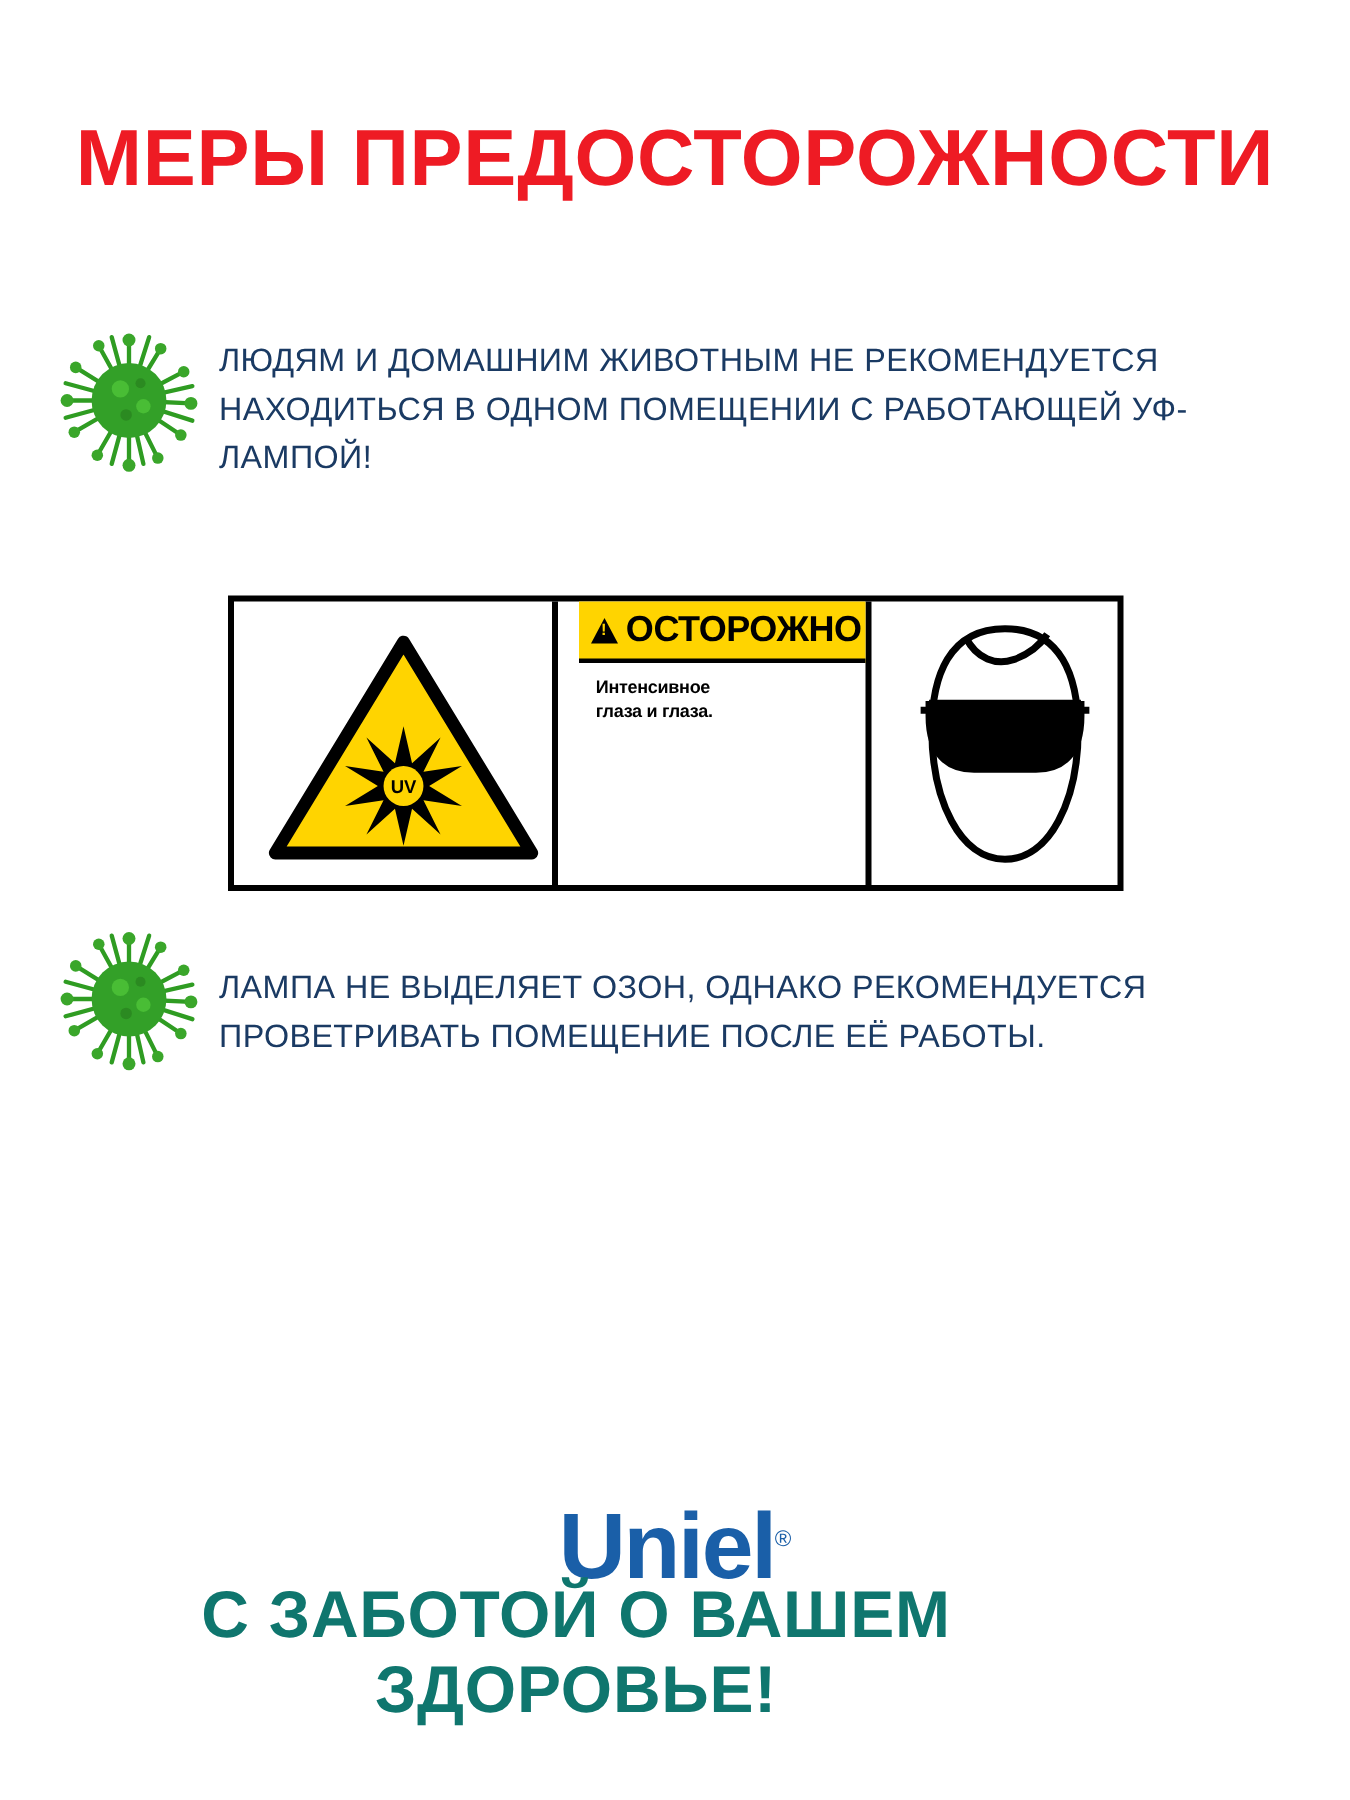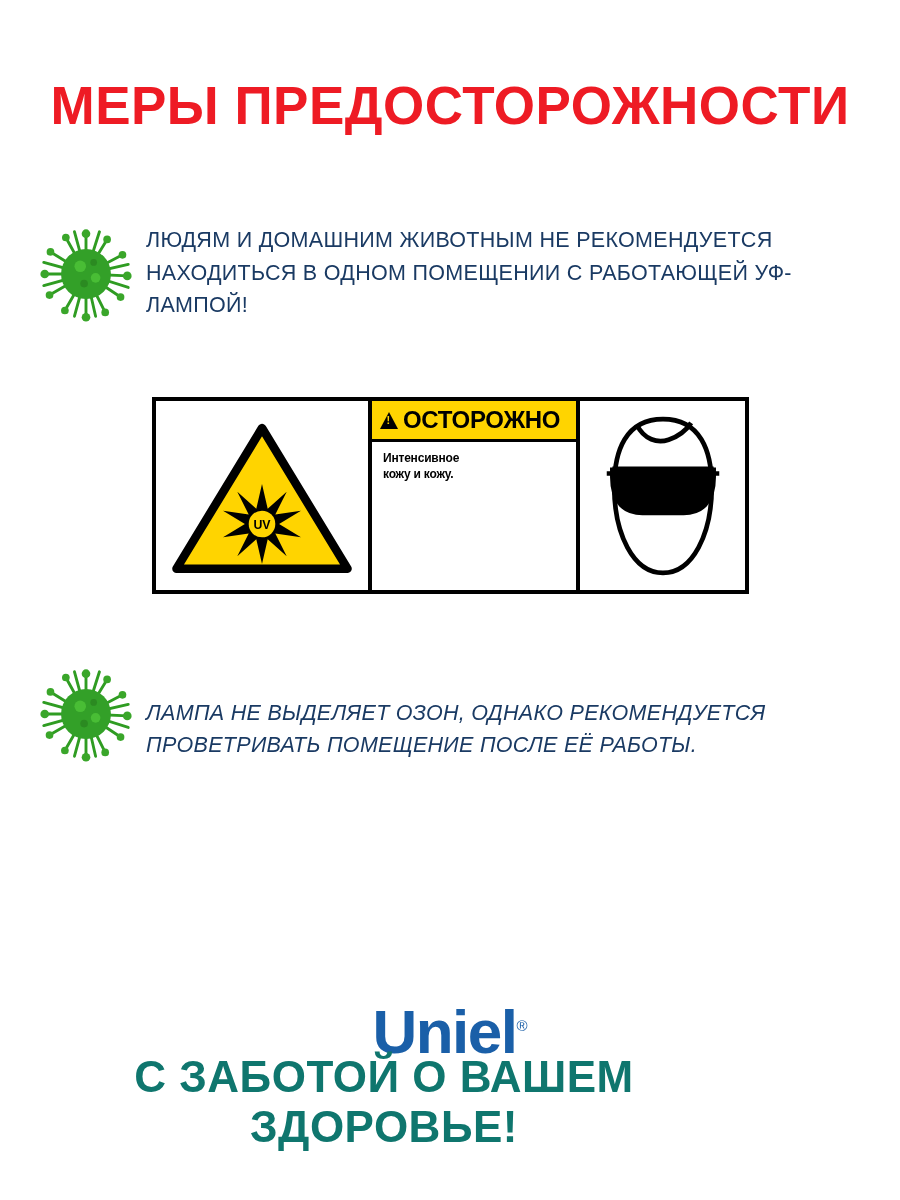--- a/index.html
+++ b/index.html
@@ -34,24 +34,24 @@
     font-weight: bold;
     letter-spacing: 0.5px;
     line-height: 1.05;
     font-family: "Liberation Sans", sans-serif;
   }
 
   
   .bullet-row {
     position: absolute;
     display: flex;
-    align-items: flex-end;
+    align-items: center;
   }
   #bullet-1 { top: 212px; left: 38px; width: 830px; }
-  #bullet-2 { top: 666px; left: 38px; width: 830px; font-style: italic; }
+  #bullet-2 { top: 618px; left: 38px; width: 830px; }
 
   .virus-icon {
     flex: 0 0 auto;
     width: 96px;
     height: 96px;
     margin-right: 12px;
   }
   .bullet-text {
     font-size: 21.5px;
     line-height: 1.52;
@@ -70,20 +70,21 @@
     width: 597px;
     height: 197px;
     border: 4px solid #000;
     box-sizing: border-box;
     background: #fff;
     display: flex;
   }
   .wl-cell {
     box-sizing: border-box;
     position: relative;
+    margin-left: 14px;
   }
   .wl-left {
     width: 216px;
     border-right: 4px solid #000;
     display: flex;
     align-items: center;
     justify-content: center;
   }
   .wl-mid {
     width: 208px;
@@ -243,21 +244,21 @@
       </svg>
     </div>
 
     <div class="wl-cell wl-mid">
       <div class="caution-bar">
         <span class="tri"></span>
         <span class="caution-text">ОСТОРОЖНО</span>
       </div>
       <div class="caution-body">
         <div>Интенсивное</div>
-        <div>кожу и кожу.</div>
+        <div>глаза и глаза.</div>
       </div>
     </div>
 
     <div class="wl-cell wl-right">
       <svg viewBox="0 0 160 180" width="150" height="170" aria-hidden="true">
         <path d="M80 8 C40 8 28 42 28 80 C28 130 48 172 80 172 C112 172 132 130 132 80 C132 42 120 8 80 8 Z" fill="none" stroke="#000" stroke-width="5"></path>
         <path d="M52 14 C60 30 74 34 86 30 C98 26 106 18 110 12" fill="none" stroke="#000" stroke-width="5"></path>
         <path d="M26 62 L134 62 L134 70 C134 98 120 108 102 108 L58 108 C40 108 26 98 26 70 Z" fill="#000" stroke="#000" stroke-width="5"></path>
         <path d="M26 62 L134 62" stroke="#000" stroke-width="7"></path>
         <path d="M20 66 L26 66 M134 66 L140 66" stroke="#000" stroke-width="5"></path>

